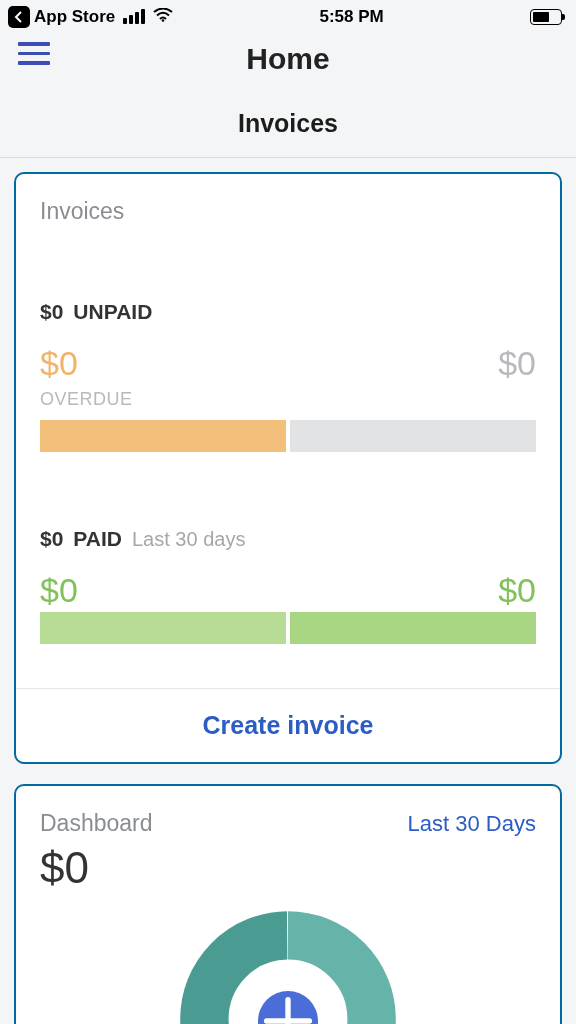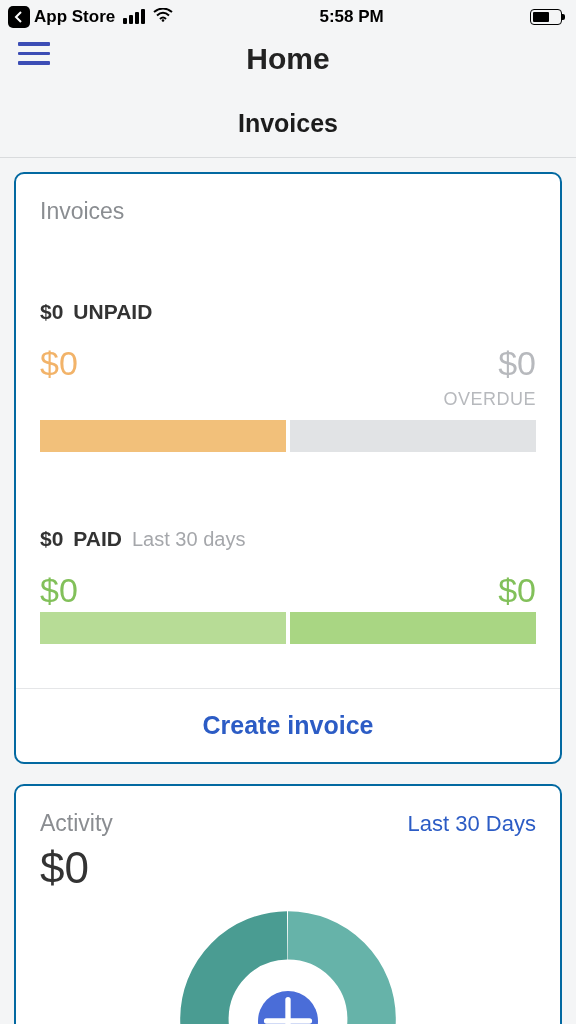--- a/index.html
+++ b/index.html
@@ -138,21 +138,21 @@
     }
     .stat-lbl {
       font-size: 18px;
       font-weight: 500;
       color: #b7b9bd;
       letter-spacing: 0.5px;
       margin-top: 4px;
     }
     .stat-row-labels {
       display: flex;
-      justify-content: flex-end;
+      justify-content: space-between;
       margin-bottom: 10px;
     }
     .bar-row {
       display: flex;
       gap: 4px;
       margin-bottom: 40px;
     }
     .bar {
       flex: 1;
       height: 32px;
@@ -292,21 +292,21 @@
       <div class="bar-row" style="margin-bottom:30px;">
         <div class="bar bar-green-light"></div>
         <div class="bar bar-green"></div>
       </div>
     </div>
     <div class="card-action">Create invoice</div>
   </div>
 
   <div class="card expenses-card">
     <div class="expenses-header">
-      <div class="expenses-title">Activity</div>
+      <div class="expenses-title">Dashboard</div>
       <div class="expenses-period">Last 30 Days</div>
     </div>
     <div class="expenses-amount">$0</div>
     <div class="donut-wrap">
       <div class="donut">
         <svg viewBox="0 0 100 100">
           <circle cx="50" cy="50" r="38" fill="none" stroke="#66b3a9" stroke-width="22" stroke-dasharray="119 239" stroke-dashoffset="0" transform="rotate(-90 50 50)"></circle>
           <circle cx="50" cy="50" r="38" fill="none" stroke="#4a9c92" stroke-width="22" stroke-dasharray="119 239" stroke-dashoffset="-119" transform="rotate(-90 50 50)"></circle>
         </svg>
         <div class="plus-btn">

